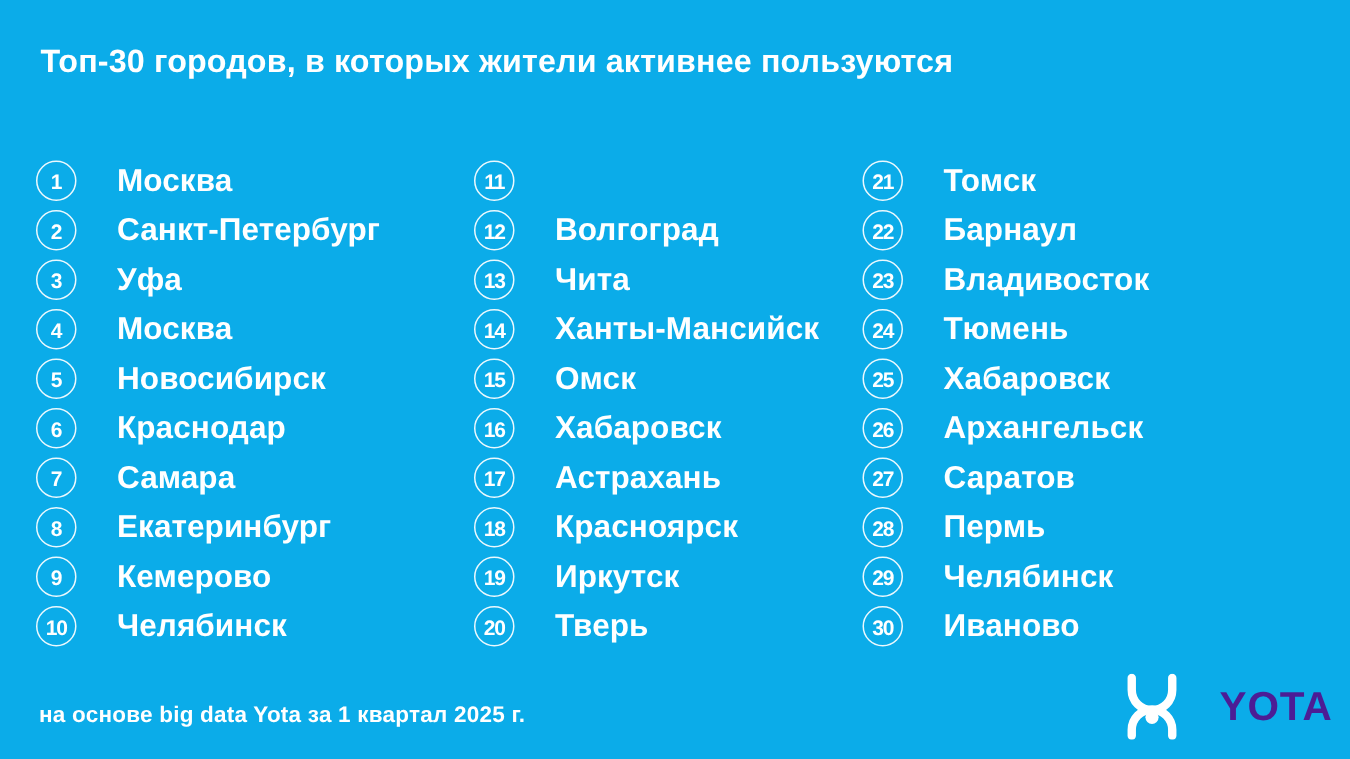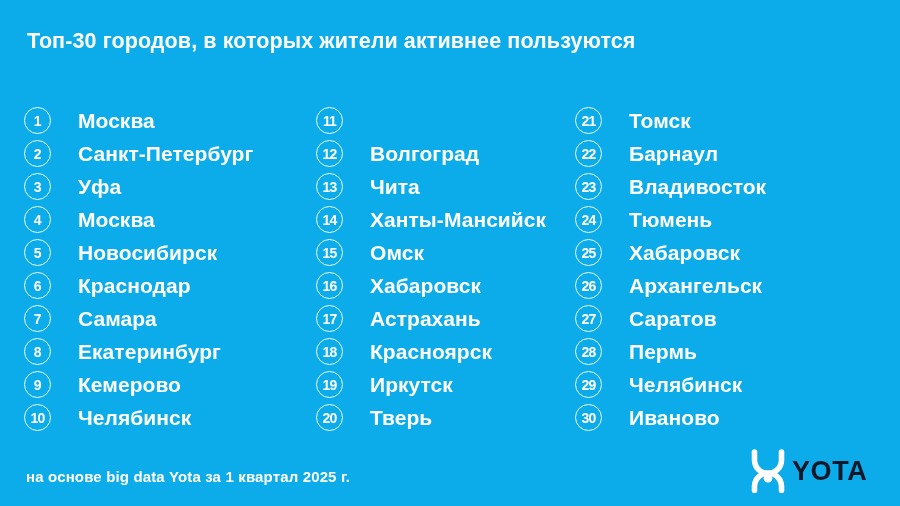--- a/index.html
+++ b/index.html
@@ -107,22 +107,22 @@
   #logo {
     position: absolute;
     left: 748px;
     top: 449px;
     display: flex;
     align-items: center;
     height: 44px;
   }
   #logo-mark { flex: 0 0 auto; display:block; }
   #logo-word {
-    margin-left: 4px;
-    color: #0f172a;
+    margin-left: 25px;
+    color: #4c1d95;
     font-size: 27px;
     font-weight: bold;
     letter-spacing: 0.6px;
     line-height: 1;
   }
 </style>
 </head>
 <body>
 
 <div id="poster" style="background: rgb(11, 172, 233);">

